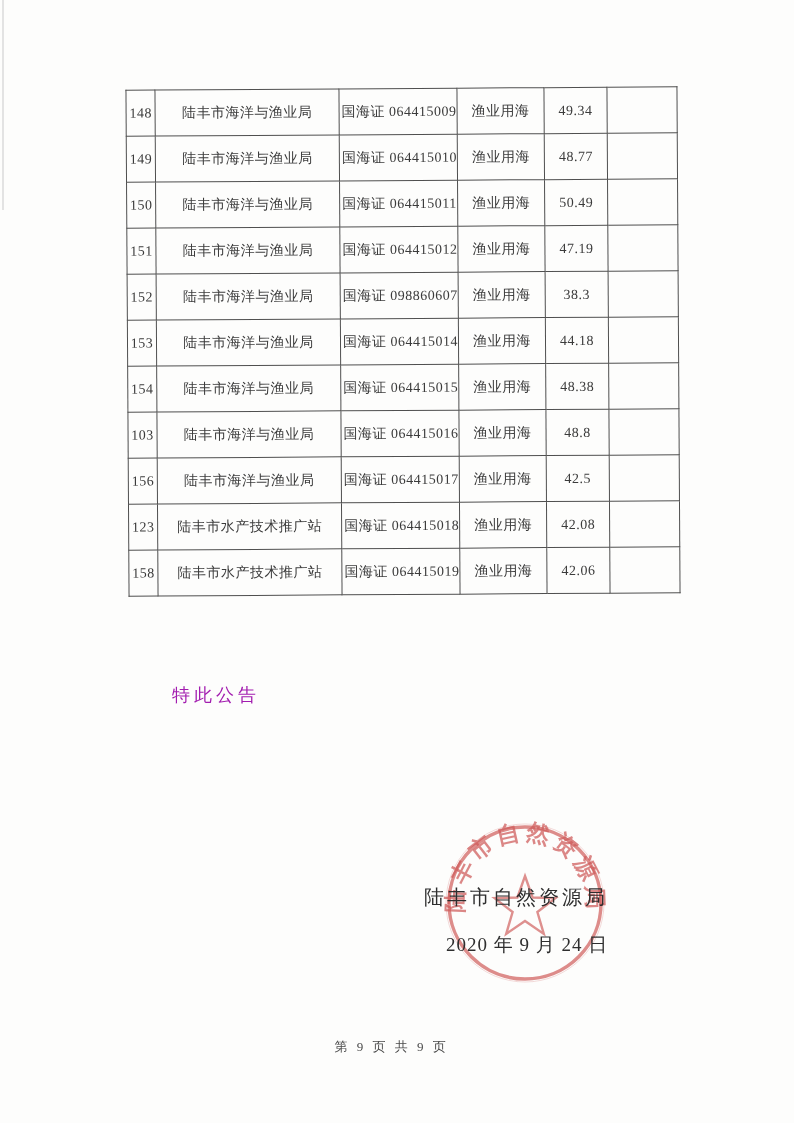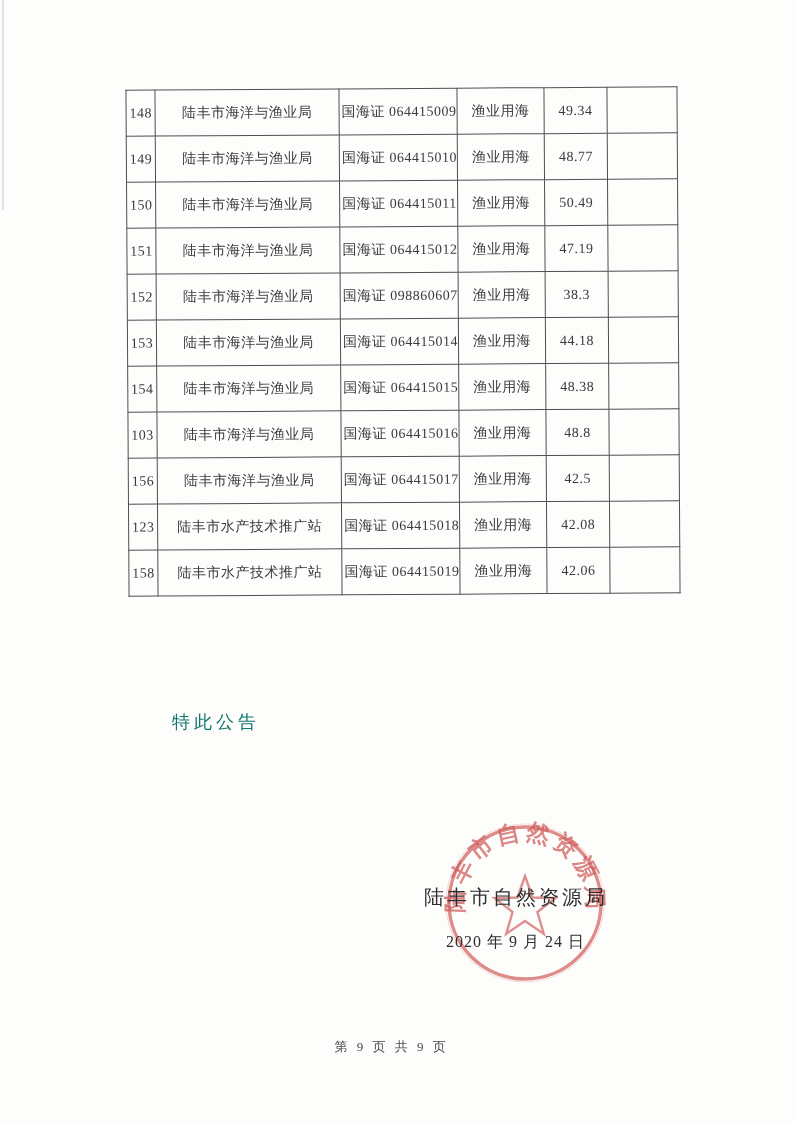--- a/index.html
+++ b/index.html
@@ -31,34 +31,34 @@
     white-space:nowrap;overflow:hidden;
   }
   td.c-no{font-size:13px;letter-spacing:1px;}
   td.c-org{font-size:14px;letter-spacing:1px;}
   td.c-cert{font-size:13.5px;border-radius:9px;}
   td.c-use{font-size:14px;letter-spacing:1px;}
   td.c-area{font-size:14px;}
   
   .closing{
     position:absolute;left:172px;top:683px;
-    font-size:18px;letter-spacing:4px;color:#0f766e;margin-top:27px;
+    font-size:18px;letter-spacing:4px;color:#a21caf;
   }
   
   .seal{
     position:absolute;left:440px;top:818px;width:170px;height:170px;
   }
   .sig-org{
     position:absolute;left:424px;top:884px;
     font-size:20px;letter-spacing:3px;color:#2e2e2e;
     white-space:nowrap;
   }
   .sig-date{
     position:absolute;left:446px;top:932px;
-    font-size:16px;letter-spacing:1px;color:#2e2e2e;
+    font-size:19px;letter-spacing:1px;color:#2e2e2e;
     white-space:nowrap;
   }
   
   .footer-page{
     position:absolute;left:0;right:11px;top:1038px;
     text-align:center;font-size:13px;letter-spacing:3px;color:#4a4a4a;
   }
   .seal-arc-text{
     font-family:"Liberation Serif","DejaVu Serif",serif;
     font-weight:bold;

